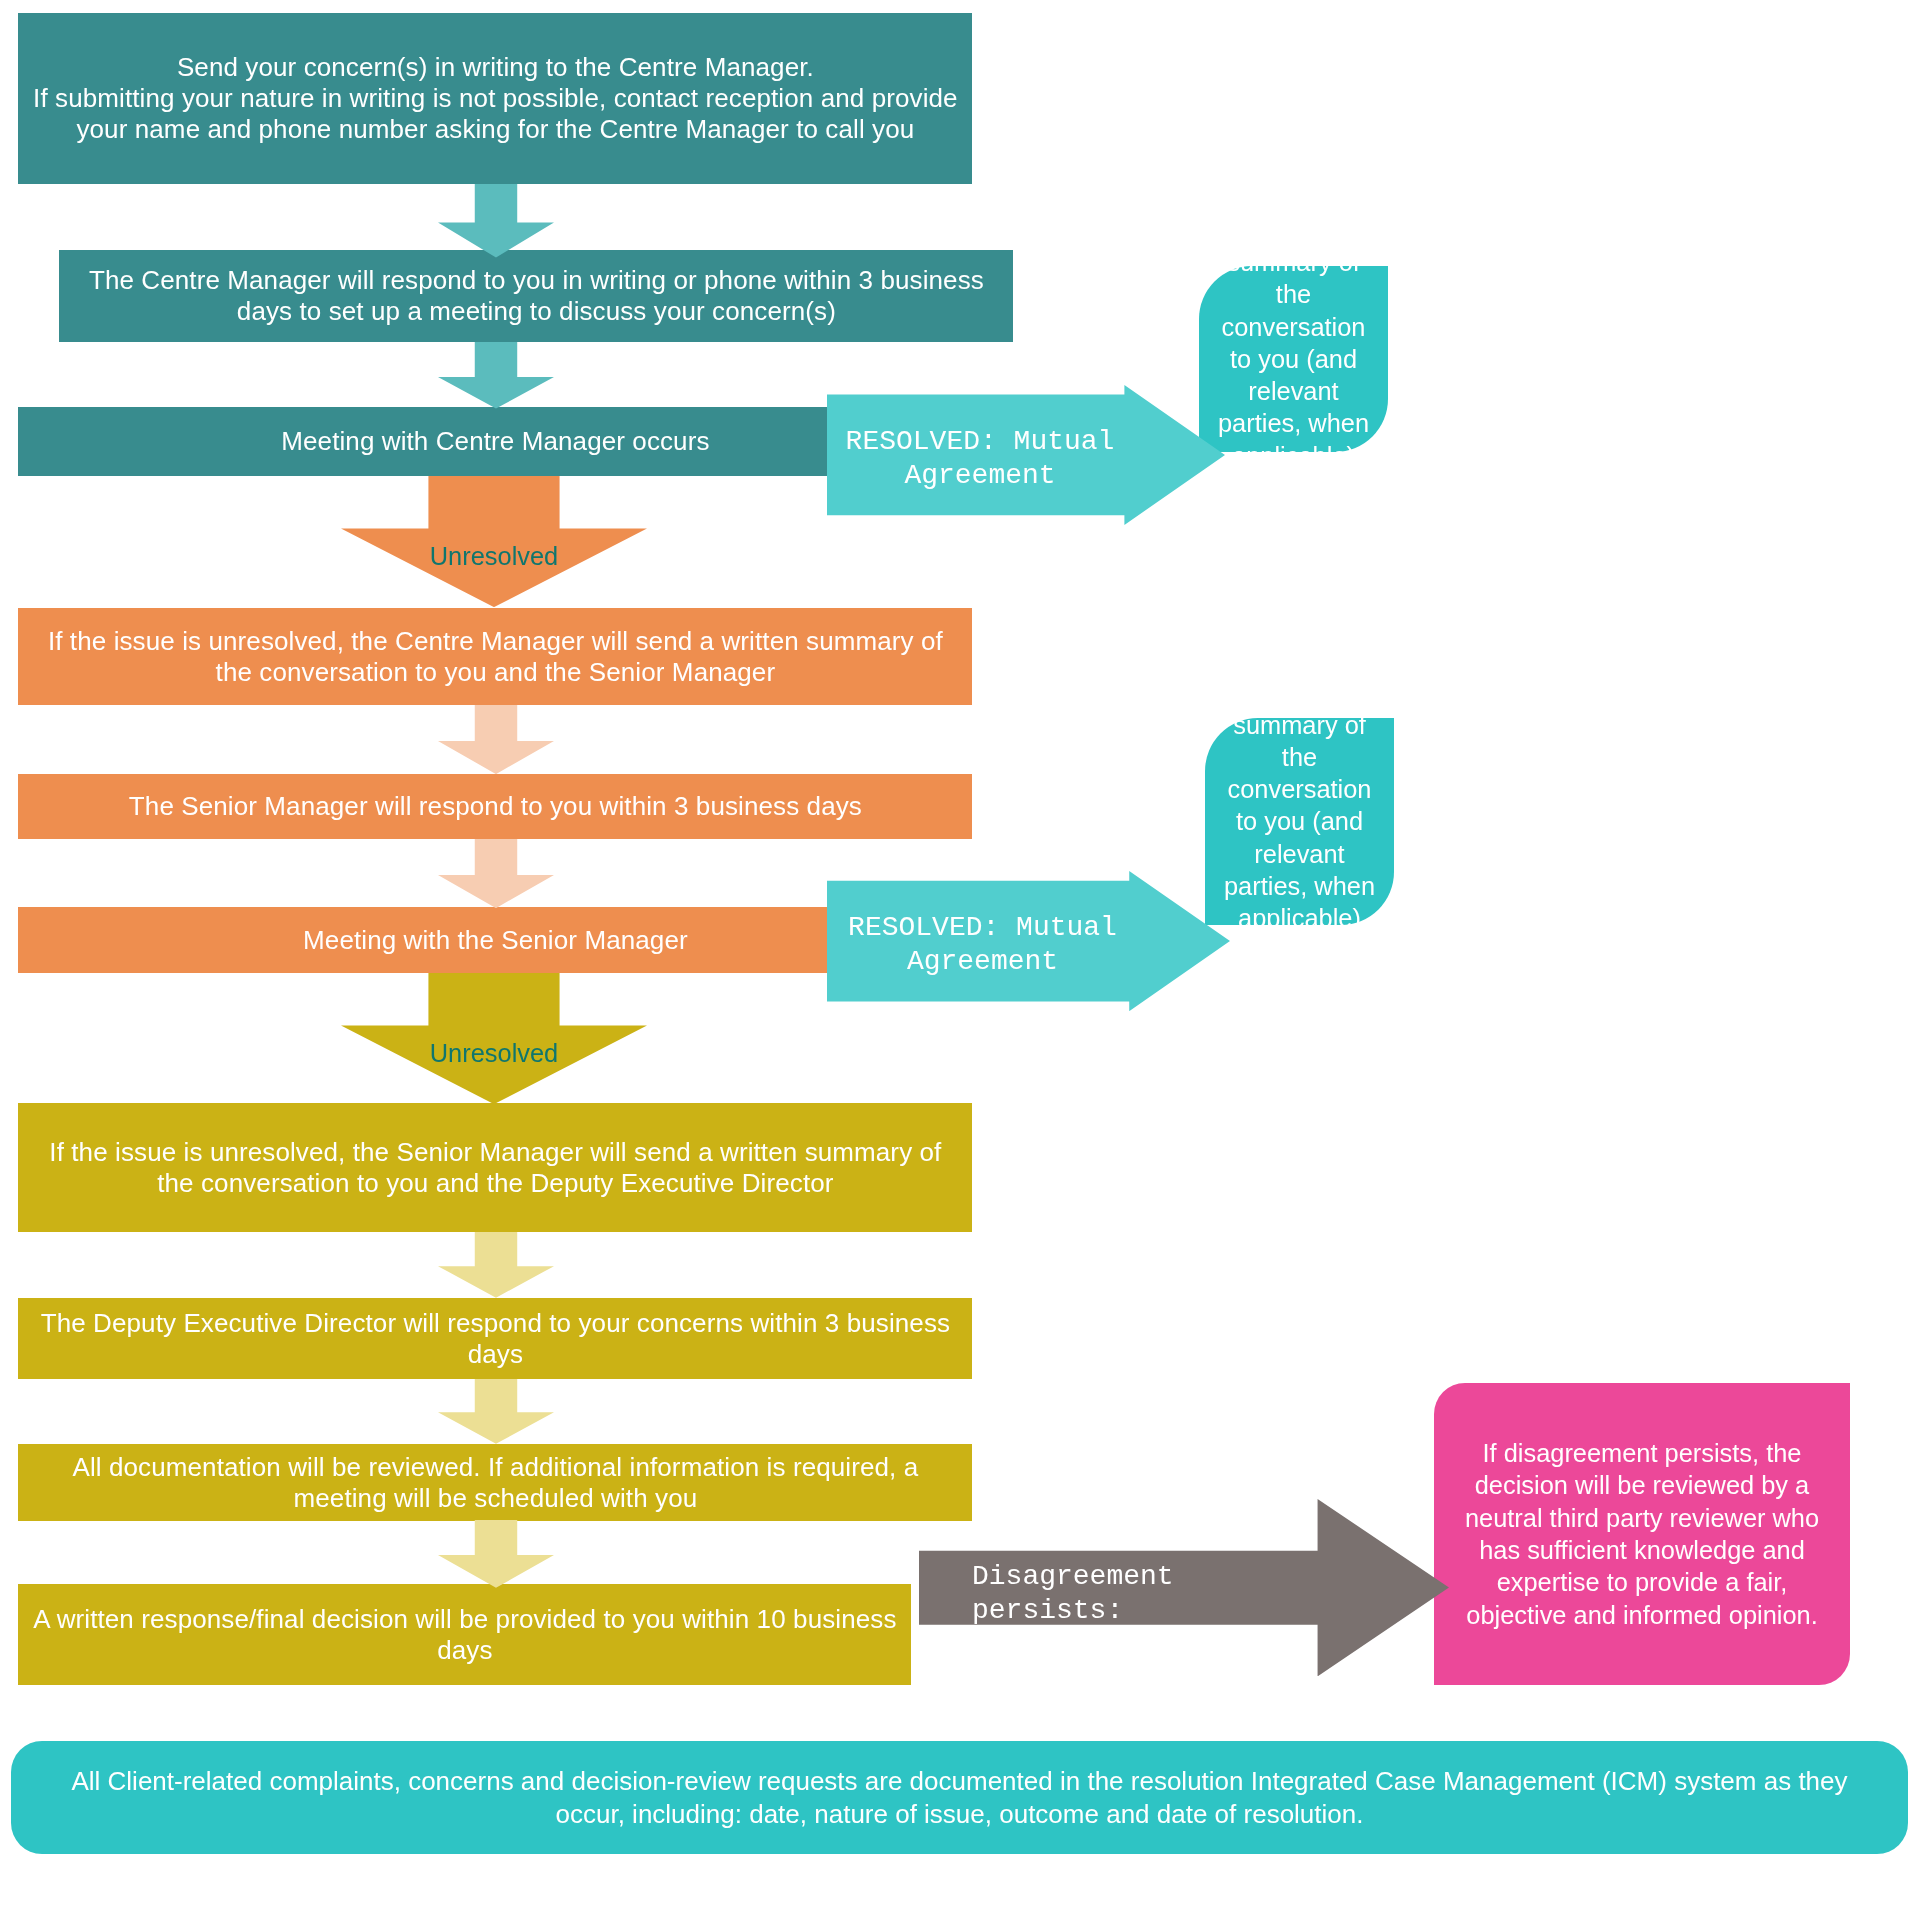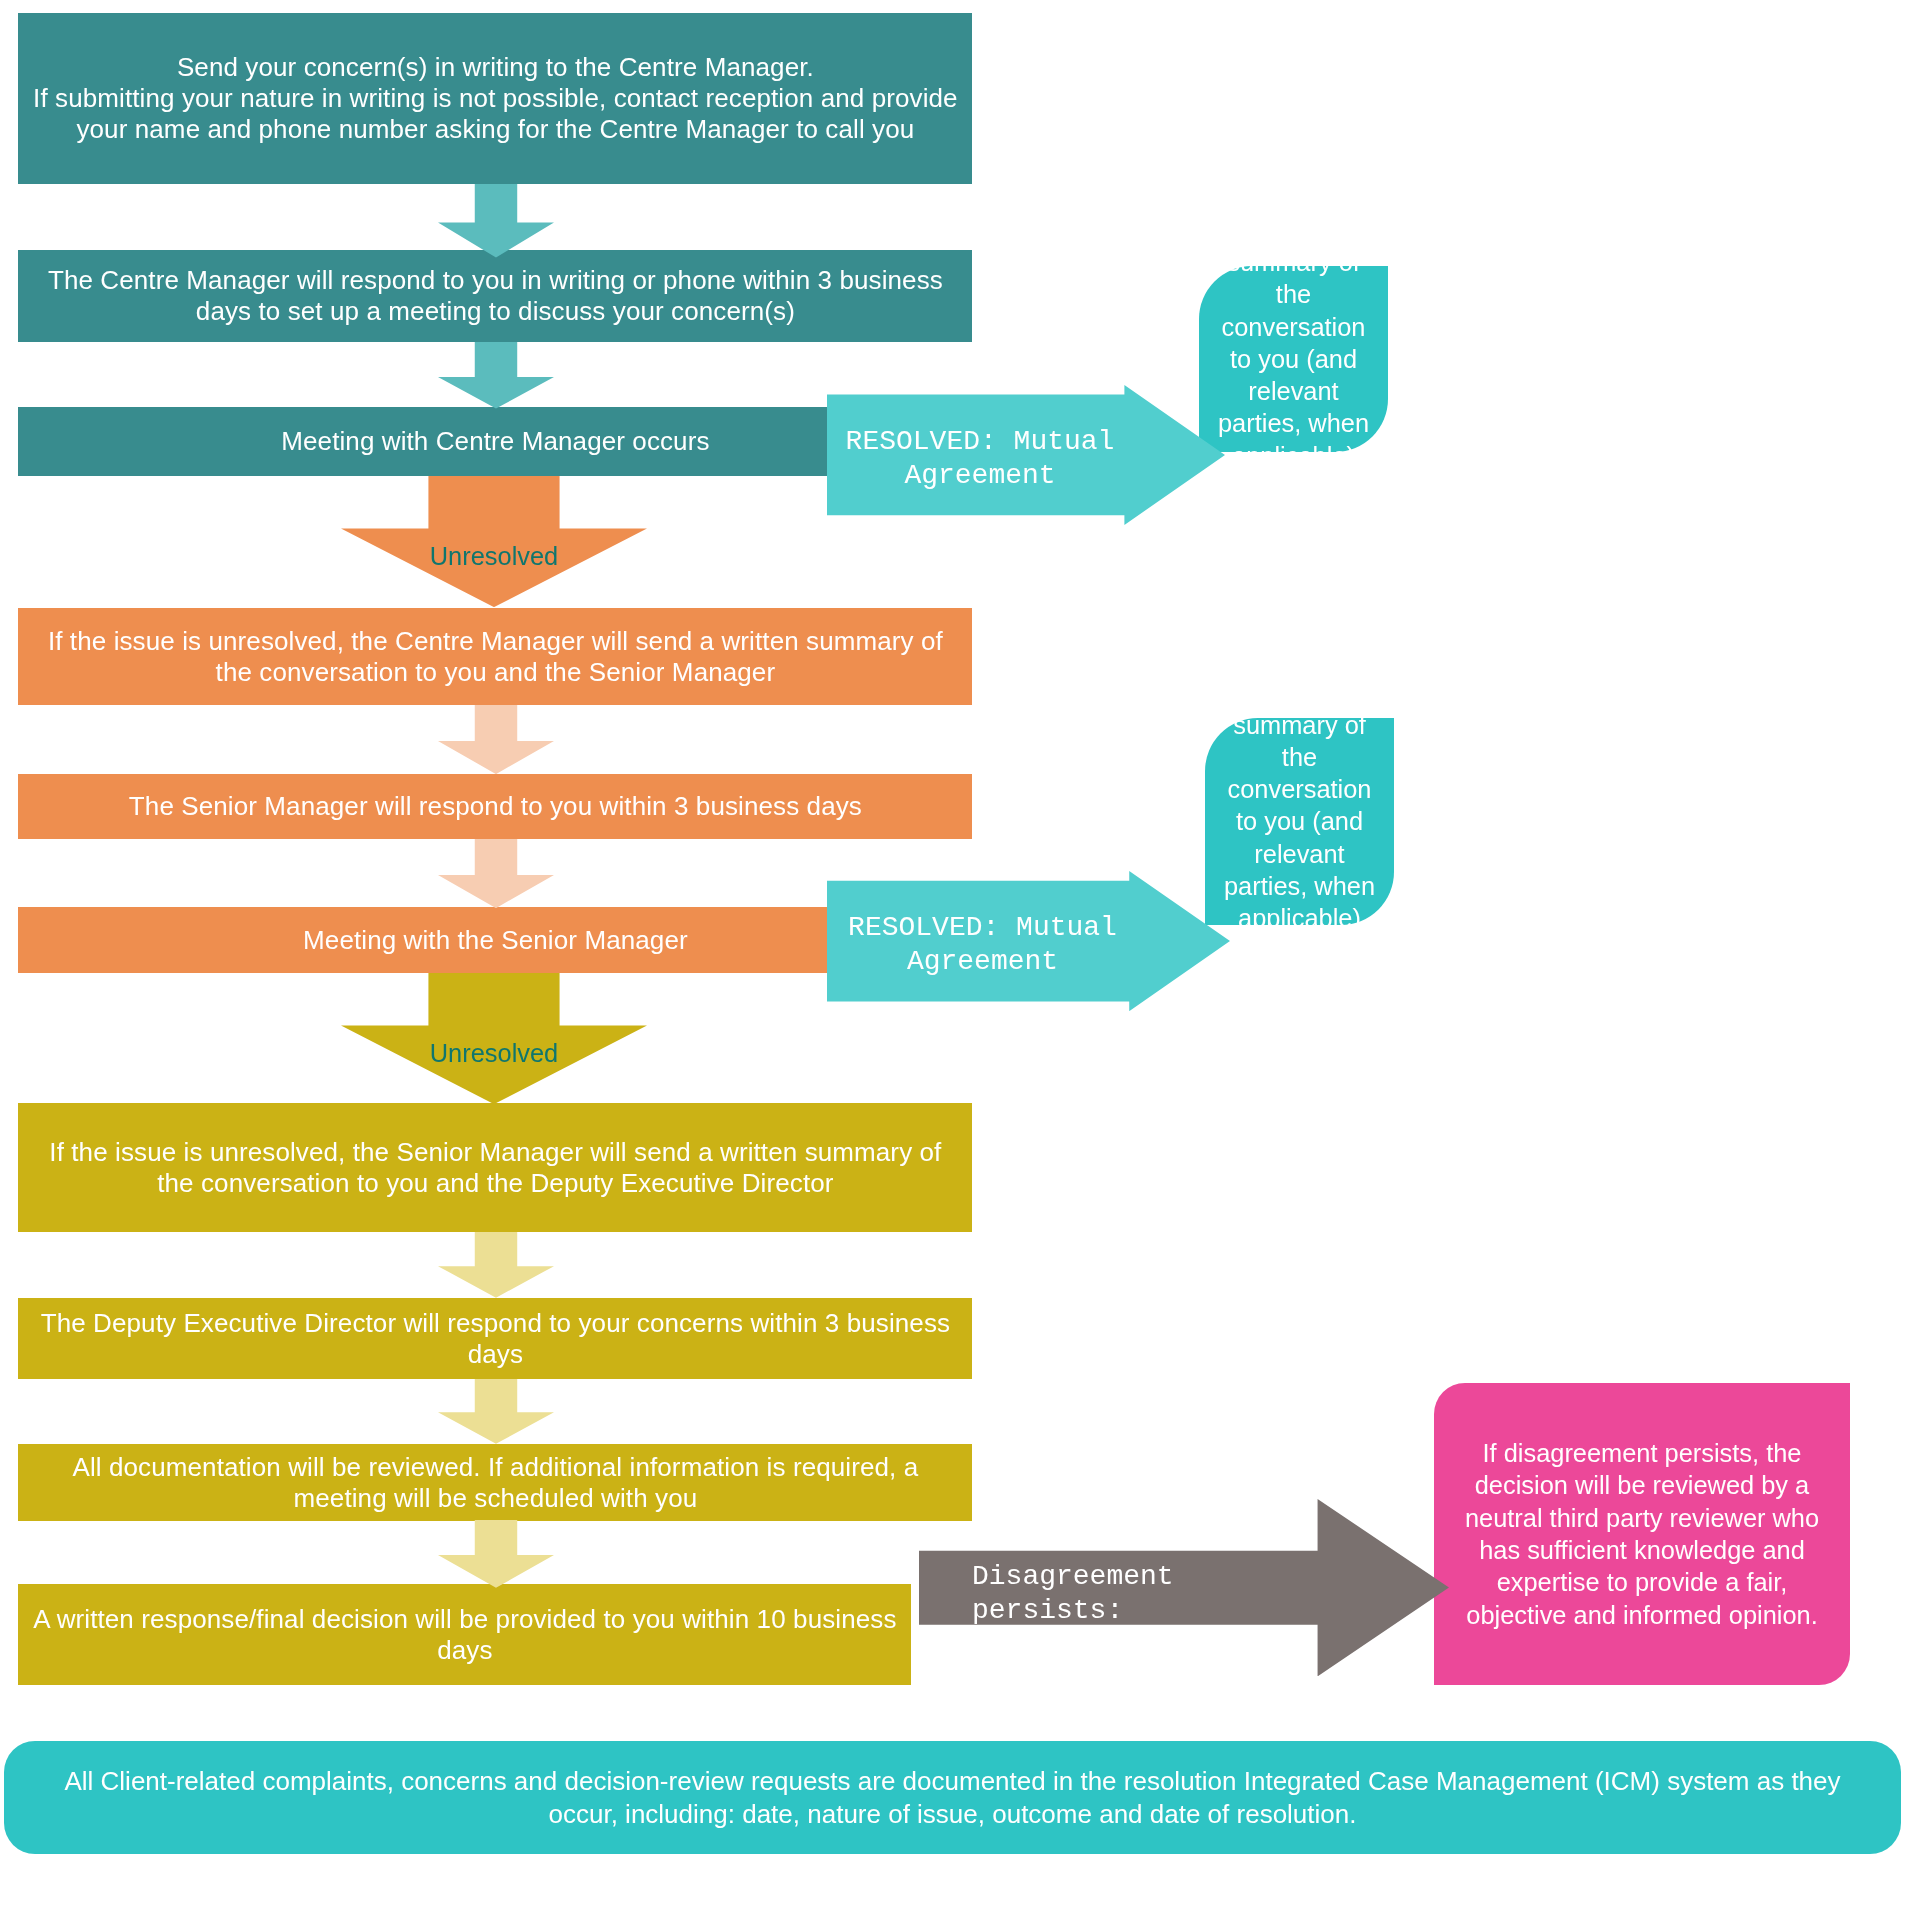--- a/index.html
+++ b/index.html
@@ -139,21 +139,21 @@
     <span class="txt" style="white-space: pre-line;">Send your concern(s) in writing to the Centre Manager.
 If submitting your nature in writing is not possible, contact reception and provide your name and phone number asking for the Centre Manager to call you</span>
   </div>
 
   <div class="downarrow" style="left:438px; top:184px; width:116px; height:74px;">
     <svg class="shape" viewBox="0 0 265 168" preserveAspectRatio="none">
       <polygon points="84,0 181,0 181,88 265,88 132.5,168 0,88 84,88" fill="#5bbcbd"></polygon>
     </svg>
   </div>
 
-  <div class="node proc teal" style="top:250px; height:92px;">
+  <div class="node proc teal" style="top:250px; height:92px;margin-left:41px;">
     <span class="txt">The Centre Manager will respond to you in writing or phone within 3 business days to set up a meeting to discuss your concern(s)</span>
   </div>
 
   <div class="downarrow" style="left:438px; top:342px; width:116px; height:67px;">
     <svg class="shape" viewBox="0 0 265 152" preserveAspectRatio="none">
       <polygon points="84,0 181,0 181,80 265,80 132.5,152 0,80 84,80" fill="#5bbcbd"></polygon>
     </svg>
   </div>
 
   <div class="node proc teal" style="top:407px; height:69px;">
@@ -259,18 +259,18 @@
       <polygon points="0,118 910,118 910,0 1210,202 910,405 910,287 0,287" fill="#7a716f"></polygon>
     </svg>
     <div class="alabel" style="left:53px; top:61px; width:324px; text-align:left; white-space:pre-line;">Disagreement persists:
 Neutral third party reviewer</div>
   </div>
 
   <div class="callout grey rnd-grey" style="left:1434px; top:1383px; width:416px; height:302px;">
     <span class="txt">If disagreement persists, the decision will be reviewed by a neutral third party reviewer who has sufficient knowledge and expertise to provide a fair, objective and informed opinion.</span>
   </div>
 
-  <div class="bottombar" style="left:4px; top:1741px; width:1897px; height:113px;">
+  <div class="bottombar" style="left:11px; top:1741px; width:1897px; height:113px;">
     <span class="txt">All Client-related complaints, concerns and decision-review requests are documented in the resolution Integrated Case Management (ICM) system as they occur, including: date, nature of issue, outcome and date of resolution.</span>
   </div>
 
 </div>
 
 
 </body></html>

